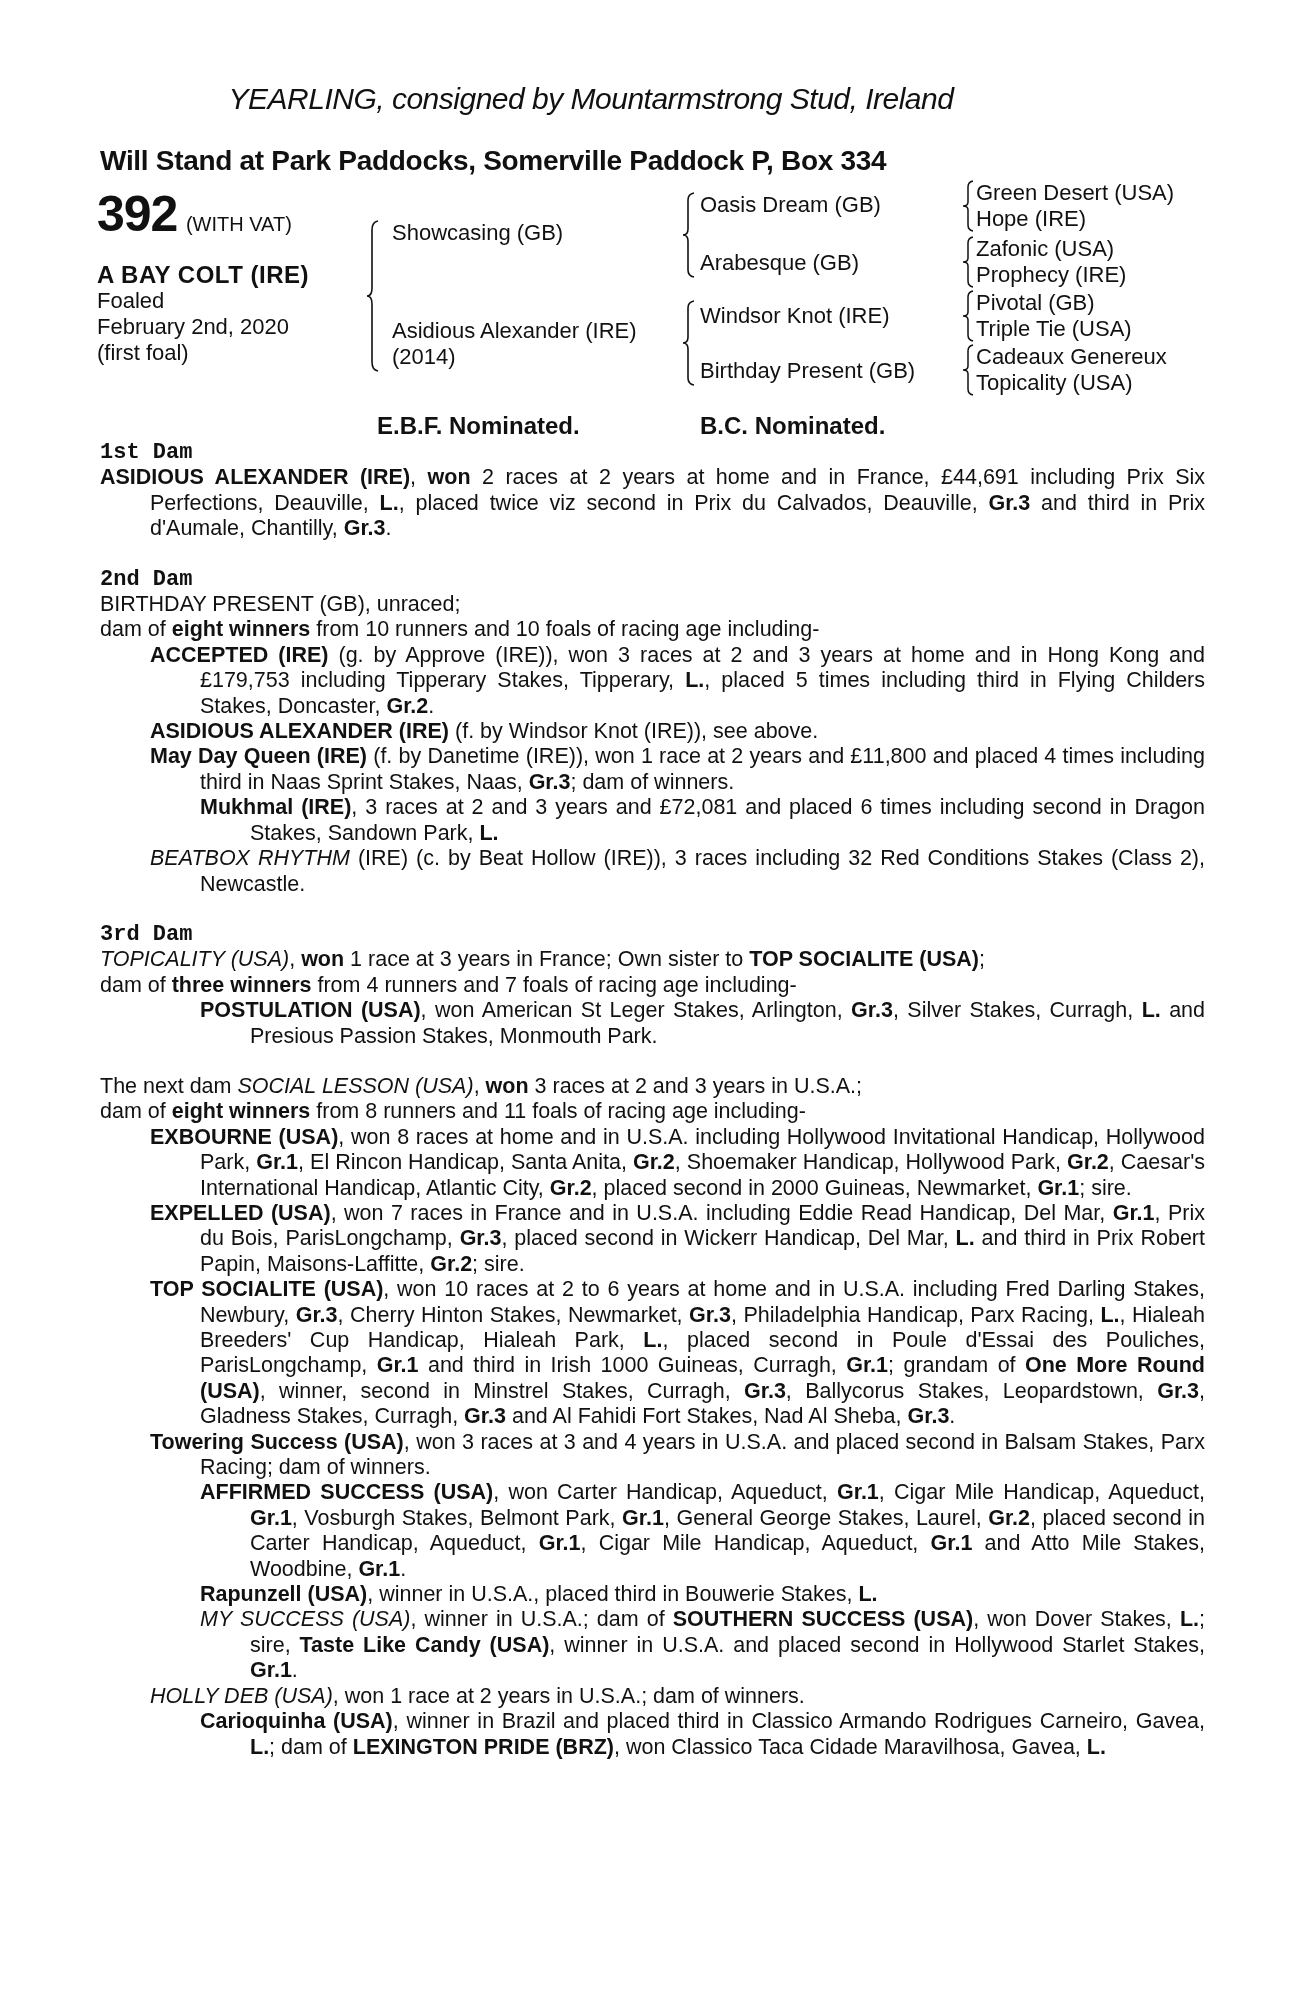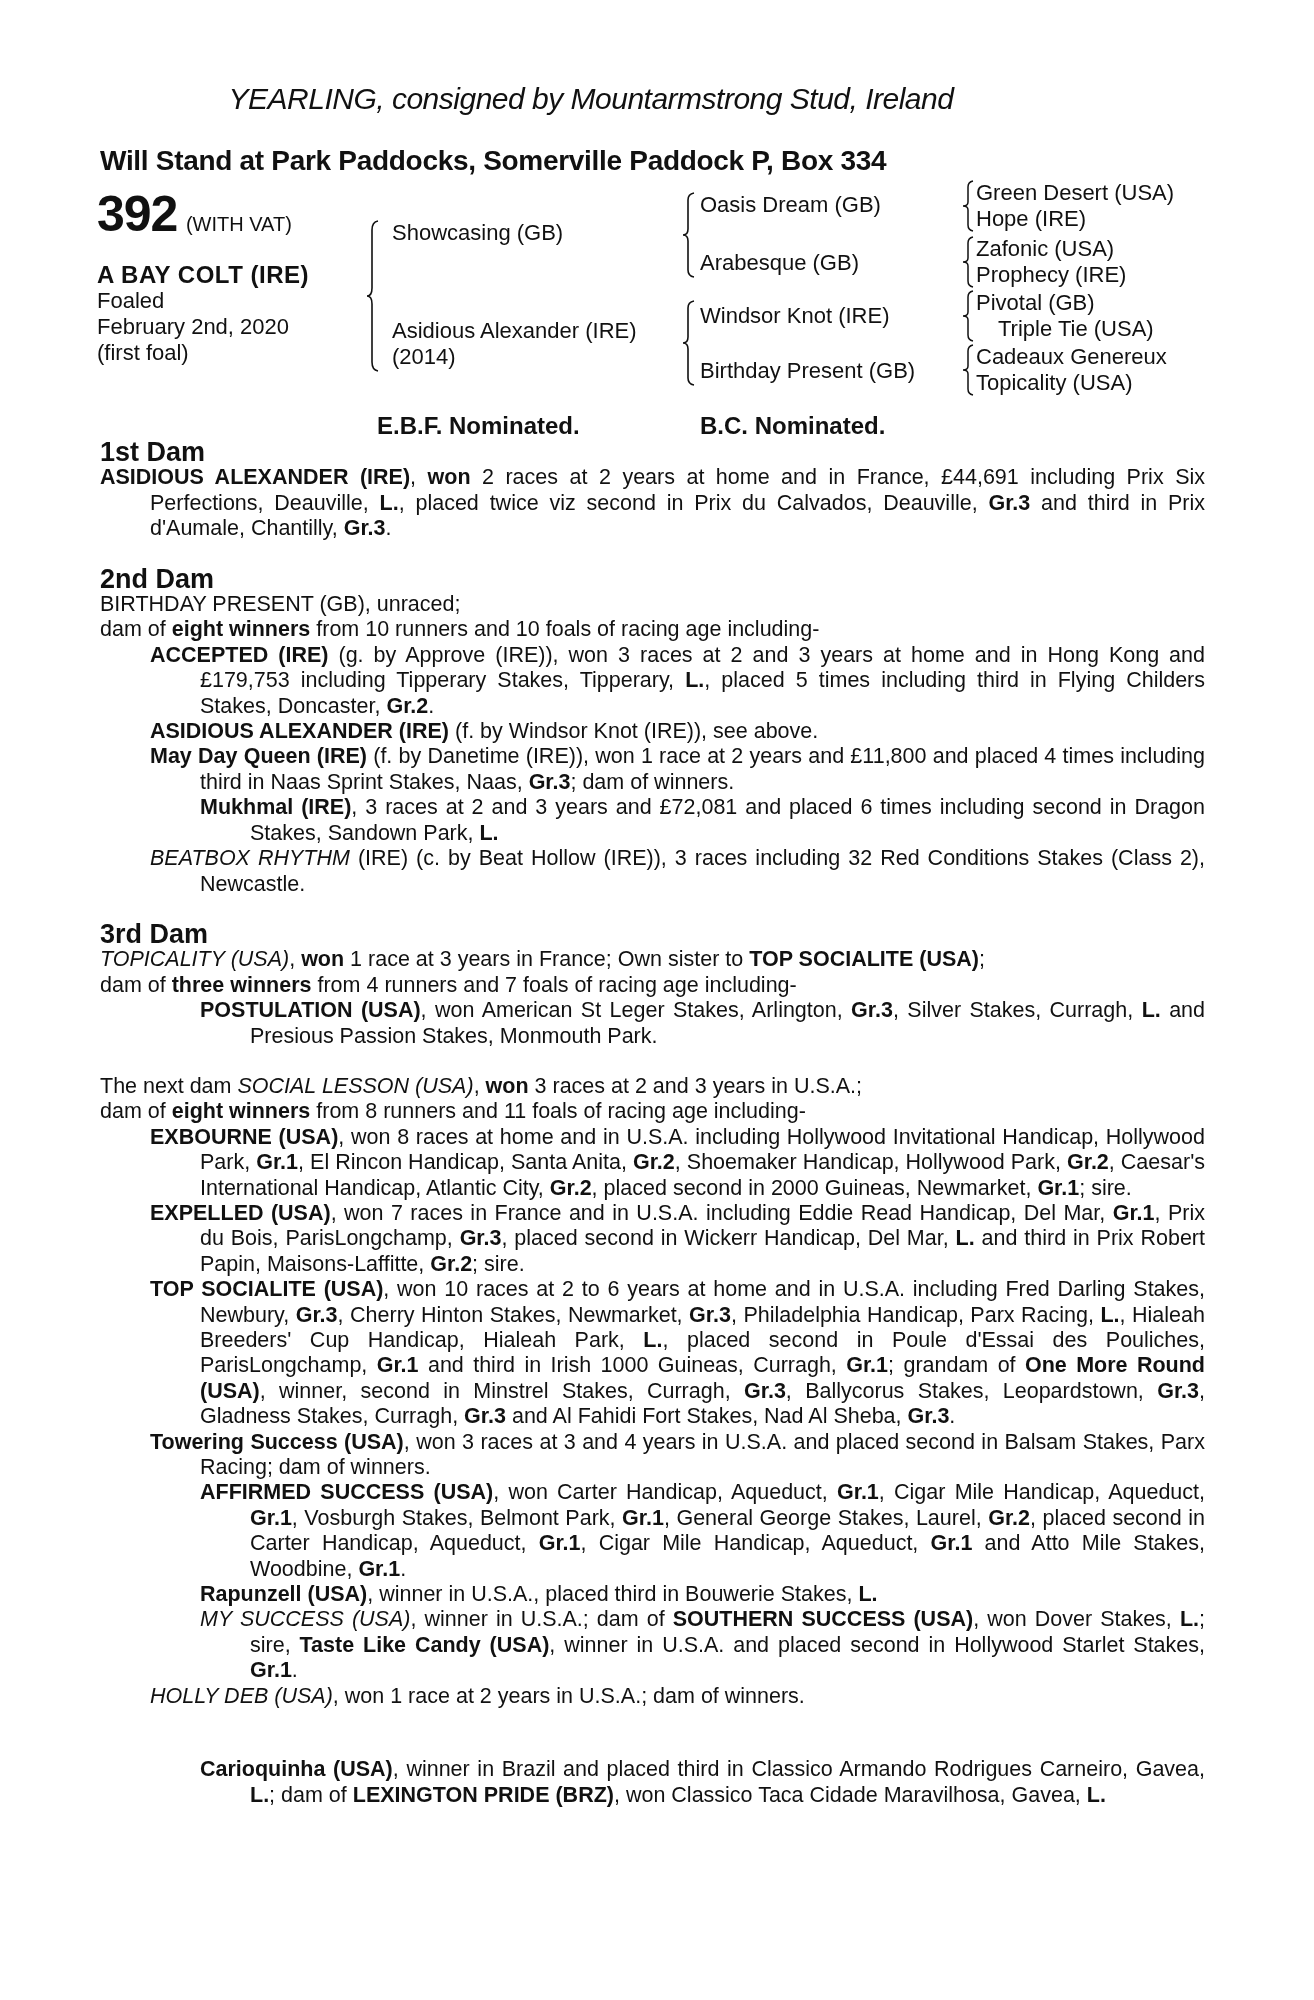--- a/index.html
+++ b/index.html
@@ -23,21 +23,21 @@
   .colt-name { font-weight: 900; font-size: 24px; letter-spacing: 0.5px; }
   .ped { position: absolute; font-size: 22px; line-height: 26px; white-space: nowrap; }
   .brace { position: absolute; }
   .brace svg { display: block; }
   .nominated { position: absolute; top: 412px; font-weight: bold; font-size: 24px; }
 
   .body-text {
     position: absolute; left: 100px; width: 1105px;
     font-size: 21.5px; line-height: 25.4px;
   }
-  .sec-h { font-weight: bold; font-size: 27px; line-height: 25.4px; }
+  .sec-h { font-weight: bold; font-size: 22px; line-height: 25.4px; font-family: Liberation Mono, monospace; }
   .p { text-align: justify; }
   .hang0 { padding-left: 50px; text-indent: -50px; }
   .hang1 { padding-left: 100px; text-indent: -50px; }
   .hang2 { padding-left: 150px; text-indent: -50px; }
   b, .b { font-weight: 900; }
   i, .it { font-style: italic; }
   .gap { height: 25px; }
 </style>
 </head>
 <body>
@@ -98,21 +98,21 @@
   </div>
 <div class="ped" style="left:976px; top:236px;">Zafonic (USA)</div>
 <div class="ped" style="left:976px; top:262px;">Prophecy (IRE)</div>
 
 <div class="brace" style="left:962px; top:290px;">
     <svg width="12" height="52" viewBox="0 0 12 52">
       <path d="M11 1 Q6 2 6 7 L6 22 Q6 26 1 26 Q6 26 6 30 L6 45 Q6 50 11 51" fill="none" stroke="#111" stroke-width="1.5"></path>
     </svg>
   </div>
 <div class="ped" style="left:976px; top:290px;">Pivotal (GB)</div>
-<div class="ped" style="left:976px; top:316px;margin-left:22px;">Triple Tie (USA)</div>
+<div class="ped" style="left:976px; top:316px;">Triple Tie (USA)</div>
 
 <div class="brace" style="left:962px; top:344px;">
     <svg width="12" height="52" viewBox="0 0 12 52">
       <path d="M11 1 Q6 2 6 7 L6 22 Q6 26 1 26 Q6 26 6 30 L6 45 Q6 50 11 51" fill="none" stroke="#111" stroke-width="1.5"></path>
     </svg>
   </div>
 <div class="ped" style="left:976px; top:344px;">Cadeaux Genereux</div>
 <div class="ped" style="left:976px; top:370px;">Topicality (USA)</div>
 
 <div class="nominated" style="left:377px;">E.B.F. Nominated.</div>
@@ -146,15 +146,15 @@
       <div class="p hang0" style="padding-left: 50px; text-indent: -50px;"><span>The next dam </span><span class="it">SOCIAL LESSON (USA)</span><span>, </span><span class="b">won</span><span> 3 races at 2 and 3 years in U.S.A.;</span></div>
       <div class="p hang0" style="padding-left: 50px; text-indent: -50px;"><span>dam of </span><span class="b">eight winners</span><span> from 8 runners and 11 foals of racing age including-</span></div>
       <div class="p hang1" style="padding-left: 100px; text-indent: -50px;"><span class="b">EXBOURNE (USA)</span><span>, won 8 races at home and in U.S.A. including Hollywood Invitational Handicap, Hollywood Park, </span><span class="b">Gr.1</span><span>, El Rincon Handicap, Santa Anita, </span><span class="b">Gr.2</span><span>, Shoemaker Handicap, Hollywood Park, </span><span class="b">Gr.2</span><span>, Caesar's International Handicap, Atlantic City, </span><span class="b">Gr.2</span><span>, placed second in 2000 Guineas, Newmarket, </span><span class="b">Gr.1</span><span>; sire.</span></div>
       <div class="p hang1" style="padding-left: 100px; text-indent: -50px;"><span class="b">EXPELLED (USA)</span><span>, won 7 races in France and in U.S.A. including Eddie Read Handicap, Del Mar, </span><span class="b">Gr.1</span><span>, Prix du Bois, ParisLongchamp, </span><span class="b">Gr.3</span><span>, placed second in Wickerr Handicap, Del Mar, </span><span class="b">L.</span><span> and third in Prix Robert Papin, Maisons-Laffitte, </span><span class="b">Gr.2</span><span>; sire.</span></div>
       <div class="p hang1" style="padding-left: 100px; text-indent: -50px;"><span class="b">TOP SOCIALITE (USA)</span><span>, won 10 races at 2 to 6 years at home and in U.S.A. including Fred Darling Stakes, Newbury, </span><span class="b">Gr.3</span><span>, Cherry Hinton Stakes, Newmarket, </span><span class="b">Gr.3</span><span>, Philadelphia Handicap, Parx Racing, </span><span class="b">L.</span><span>, Hialeah Breeders' Cup Handicap, Hialeah Park, </span><span class="b">L.</span><span>, placed second in Poule d'Essai des Pouliches, ParisLongchamp, </span><span class="b">Gr.1</span><span> and third in Irish 1000 Guineas, Curragh, </span><span class="b">Gr.1</span><span>; grandam of </span><span class="b">One More Round (USA)</span><span>, winner, second in Minstrel Stakes, Curragh, </span><span class="b">Gr.3</span><span>, Ballycorus Stakes, Leopardstown, </span><span class="b">Gr.3</span><span>, Gladness Stakes, Curragh, </span><span class="b">Gr.3</span><span> and Al Fahidi Fort Stakes, Nad Al Sheba, </span><span class="b">Gr.3</span><span>.</span></div>
       <div class="p hang1" style="padding-left: 100px; text-indent: -50px;"><span class="b">Towering Success (USA)</span><span>, won 3 races at 3 and 4 years in U.S.A. and placed second in Balsam Stakes, Parx Racing; dam of winners.</span></div>
       <div class="p hang2" style="padding-left: 150px; text-indent: -50px;"><span class="b">AFFIRMED SUCCESS (USA)</span><span>, won Carter Handicap, Aqueduct, </span><span class="b">Gr.1</span><span>, Cigar Mile Handicap, Aqueduct, </span><span class="b">Gr.1</span><span>, Vosburgh Stakes, Belmont Park, </span><span class="b">Gr.1</span><span>, General George Stakes, Laurel, </span><span class="b">Gr.2</span><span>, placed second in Carter Handicap, Aqueduct, </span><span class="b">Gr.1</span><span>, Cigar Mile Handicap, Aqueduct, </span><span class="b">Gr.1</span><span> and Atto Mile Stakes, Woodbine, </span><span class="b">Gr.1</span><span>.</span></div>
       <div class="p hang2" style="padding-left: 150px; text-indent: -50px;"><span class="b">Rapunzell (USA)</span><span>, winner in U.S.A., placed third in Bouwerie Stakes, </span><span class="b">L.</span></div>
       <div class="p hang2" style="padding-left: 150px; text-indent: -50px;"><span class="it">MY SUCCESS (USA)</span><span>, winner in U.S.A.; dam of </span><span class="b">SOUTHERN SUCCESS (USA)</span><span>, won Dover Stakes, </span><span class="b">L.</span><span>; sire, </span><span class="b">Taste Like Candy (USA)</span><span>, winner in U.S.A. and placed second in Hollywood Starlet Stakes, </span><span class="b">Gr.1</span><span>.</span></div>
       <div class="p hang1" style="padding-left: 100px; text-indent: -50px;"><span class="it">HOLLY DEB (USA)</span><span>, won 1 race at 2 years in U.S.A.; dam of winners.</span></div>
-      <div class="p hang2" style="padding-left: 150px; text-indent: -50px; margin-top: 48px;"><span class="b">Carioquinha (USA)</span><span>, winner in Brazil and placed third in Classico Armando Rodrigues Carneiro, Gavea, </span><span class="b">L.</span><span>; dam of </span><span class="b">LEXINGTON PRIDE (BRZ)</span><span>, won Classico Taca Cidade Maravilhosa, Gavea, </span><span class="b">L.</span></div>
+      <div class="p hang2" style="padding-left: 150px; text-indent: -50px;"><span class="b">Carioquinha (USA)</span><span>, winner in Brazil and placed third in Classico Armando Rodrigues Carneiro, Gavea, </span><span class="b">L.</span><span>; dam of </span><span class="b">LEXINGTON PRIDE (BRZ)</span><span>, won Classico Taca Cidade Maravilhosa, Gavea, </span><span class="b">L.</span></div>
     </div>
   </div>
 
 </body></html>

